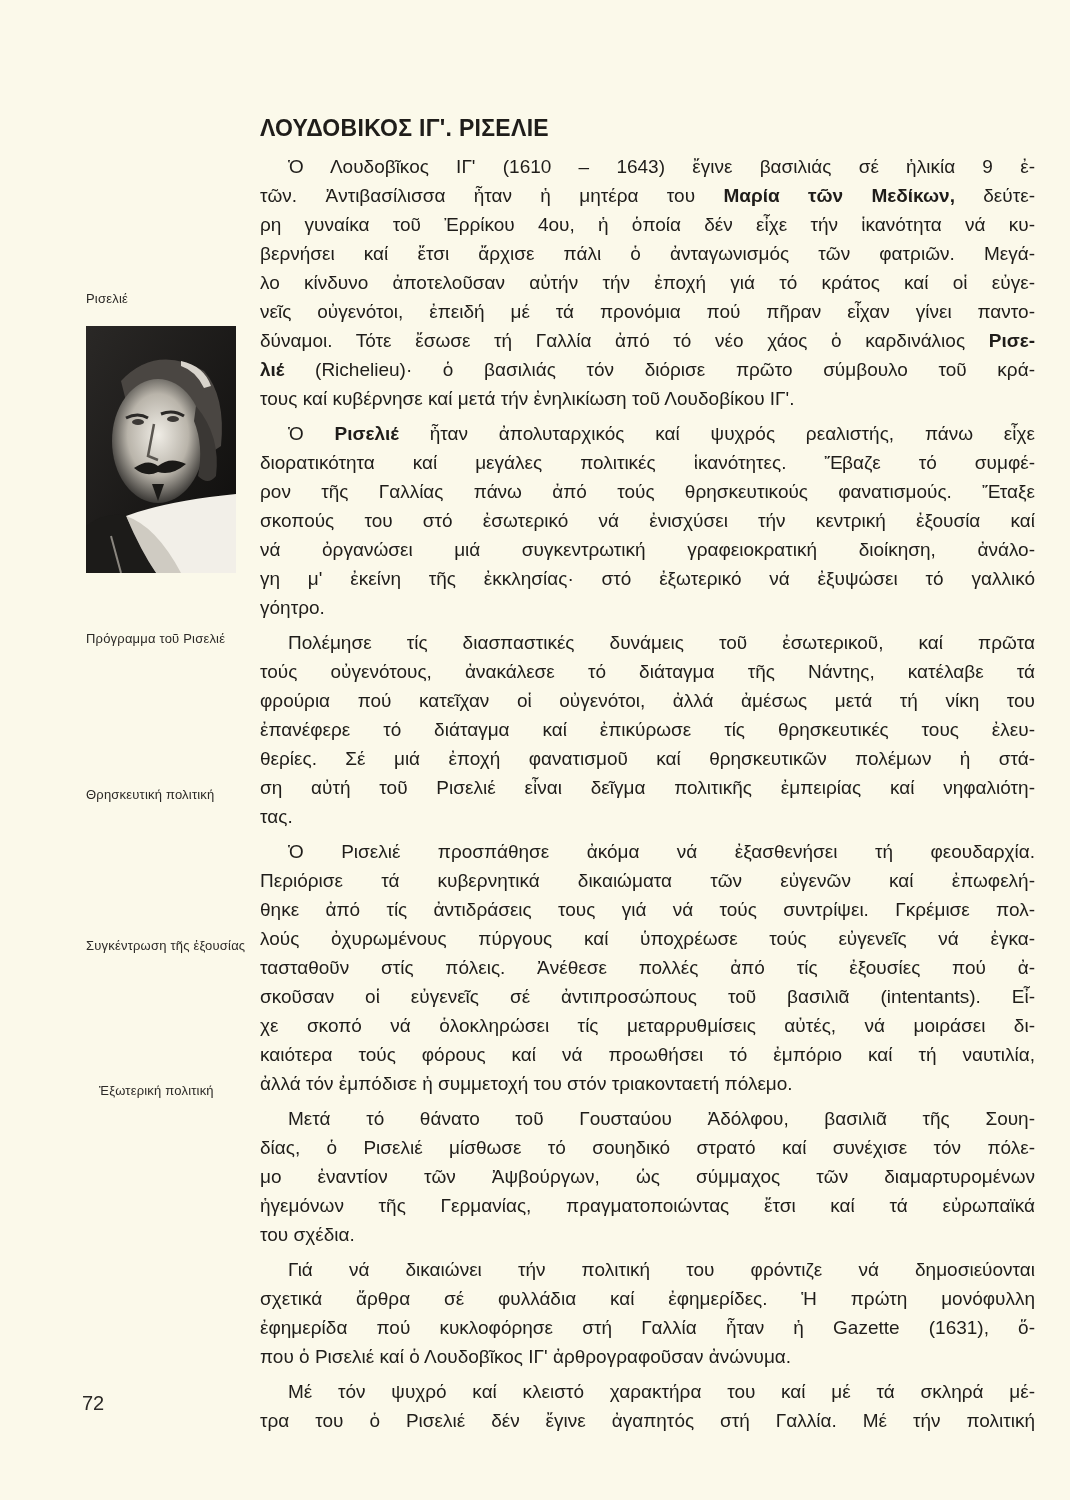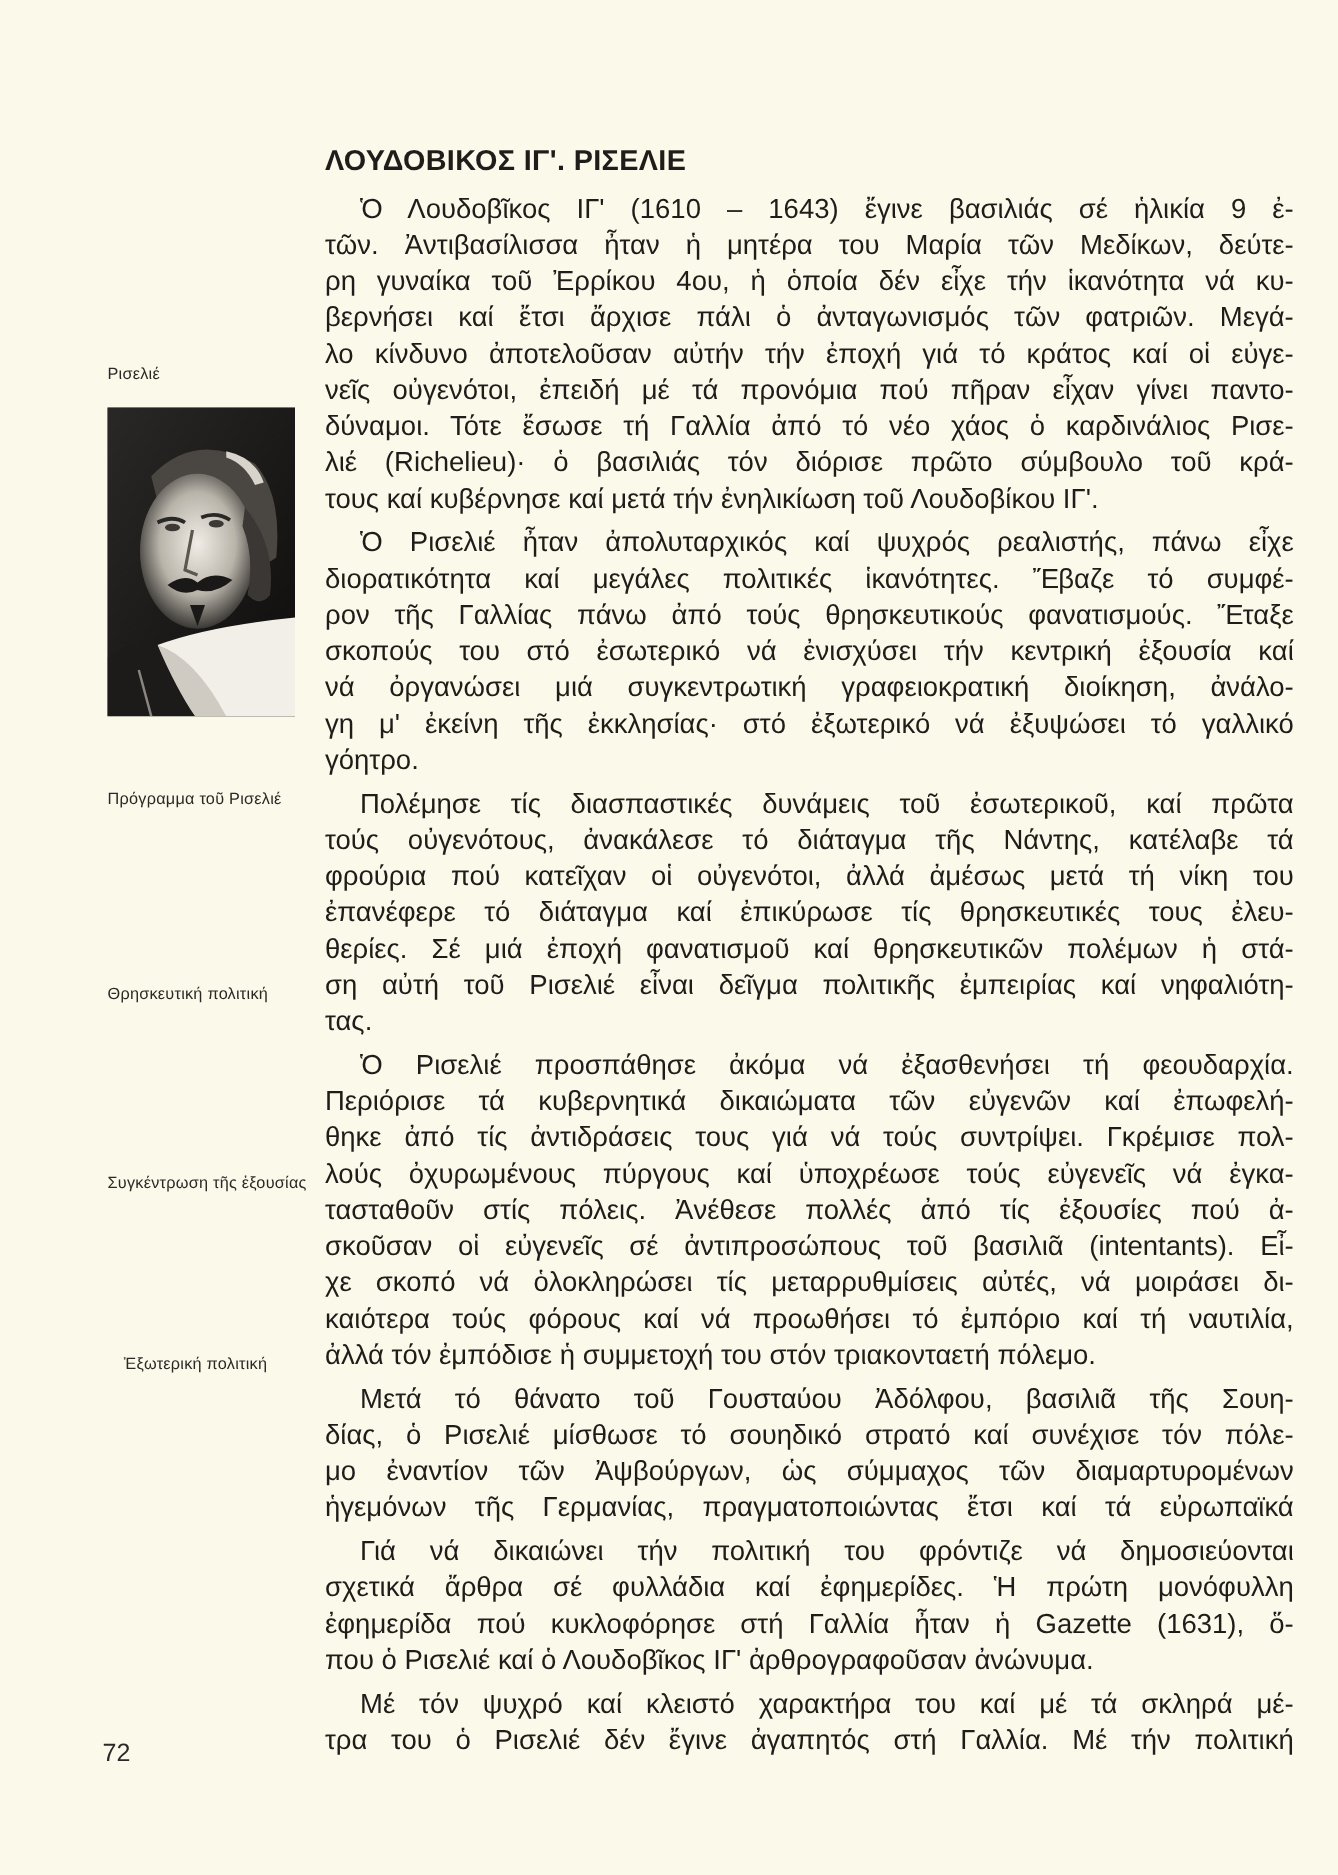--- a/index.html
+++ b/index.html
@@ -40,30 +40,30 @@
       width: 775px;
     }
     .title {
       font-weight: bold;
       font-size: 23px;
       letter-spacing: 0.3px;
       margin: 0 0 8px 0;
       line-height: 32px;
     }
     .para {
-      font-size: 22px;
+      font-size: 19px;
       line-height: 29px;
       text-align: justify;
       text-indent: 28px;
       margin: 0 0 6px 0;
     }
     .para .line { display: block; text-align: justify; text-align-last: justify; }
     .para .line.last { text-align-last: left; }
     .para .line.first { text-indent: 28px; }
-    b { font-weight: normal; }
+    b { font-weight: bold; }
   </style>
 </head>
 <body>
 
 <div>
 
   <div class="margin-note" style="top:290px;">Ρισελιέ</div>
 
   <div class="portrait">
     <svg viewBox="0 0 150 247" preserveAspectRatio="none">
@@ -153,20 +153,21 @@
           <span class="line"><span>σκοῦσαν οἱ εὐγενεῖς σέ ἀντιπροσώπους τοῦ βασιλιᾶ (intentants). Εἶ-</span></span>
           <span class="line"><span>χε σκοπό νά ὁλοκληρώσει τίς μεταρρυθμίσεις αὐτές, νά μοιράσει δι-</span></span>
           <span class="line"><span>καιότερα τούς φόρους καί νά προωθήσει τό ἐμπόριο καί τή ναυτιλία,</span></span>
           <span class="line last"><span>ἀλλά τόν ἐμπόδισε ἡ συμμετοχή του στόν τριακονταετή πόλεμο.</span></span>
         </div>
         <div class="para" style="text-indent: 0px;">
           <span class="line first"><span>Μετά τό θάνατο τοῦ Γουσταύου Ἀδόλφου, βασιλιᾶ τῆς Σουη-</span></span>
           <span class="line"><span>δίας, ὁ Ρισελιέ μίσθωσε τό σουηδικό στρατό καί συνέχισε τόν πόλε-</span></span>
           <span class="line"><span>μο ἐναντίον τῶν Ἀψβούργων, ὡς σύμμαχος τῶν διαμαρτυρομένων</span></span>
           <span class="line"><span>ἡγεμόνων τῆς Γερμανίας, πραγματοποιώντας ἔτσι καί τά εὐρωπαϊκά</span></span>
+          <span class="line last"><span>του σχέδια.</span></span>
         </div>
         <div class="para" style="text-indent: 0px;">
           <span class="line first"><span>Γιά νά δικαιώνει τήν πολιτική του φρόντιζε νά δημοσιεύονται</span></span>
           <span class="line"><span>σχετικά ἄρθρα σέ φυλλάδια καί ἐφημερίδες. Ἡ πρώτη μονόφυλλη</span></span>
           <span class="line"><span>ἐφημερίδα πού κυκλοφόρησε στή Γαλλία ἦταν ἡ Gazette (1631), ὅ-</span></span>
           <span class="line last"><span>που ὁ Ρισελιέ καί ὁ Λουδοβῖκος ΙΓ' ἀρθρογραφοῦσαν ἀνώνυμα.</span></span>
         </div>
         <div class="para" style="text-indent: 0px;">
           <span class="line first"><span>Μέ τόν ψυχρό καί κλειστό χαρακτήρα του καί μέ τά σκληρά μέ-</span></span>
           <span class="line"><span>τρα του ὁ Ρισελιέ δέν ἔγινε ἀγαπητός στή Γαλλία. Μέ τήν πολιτική</span></span>

